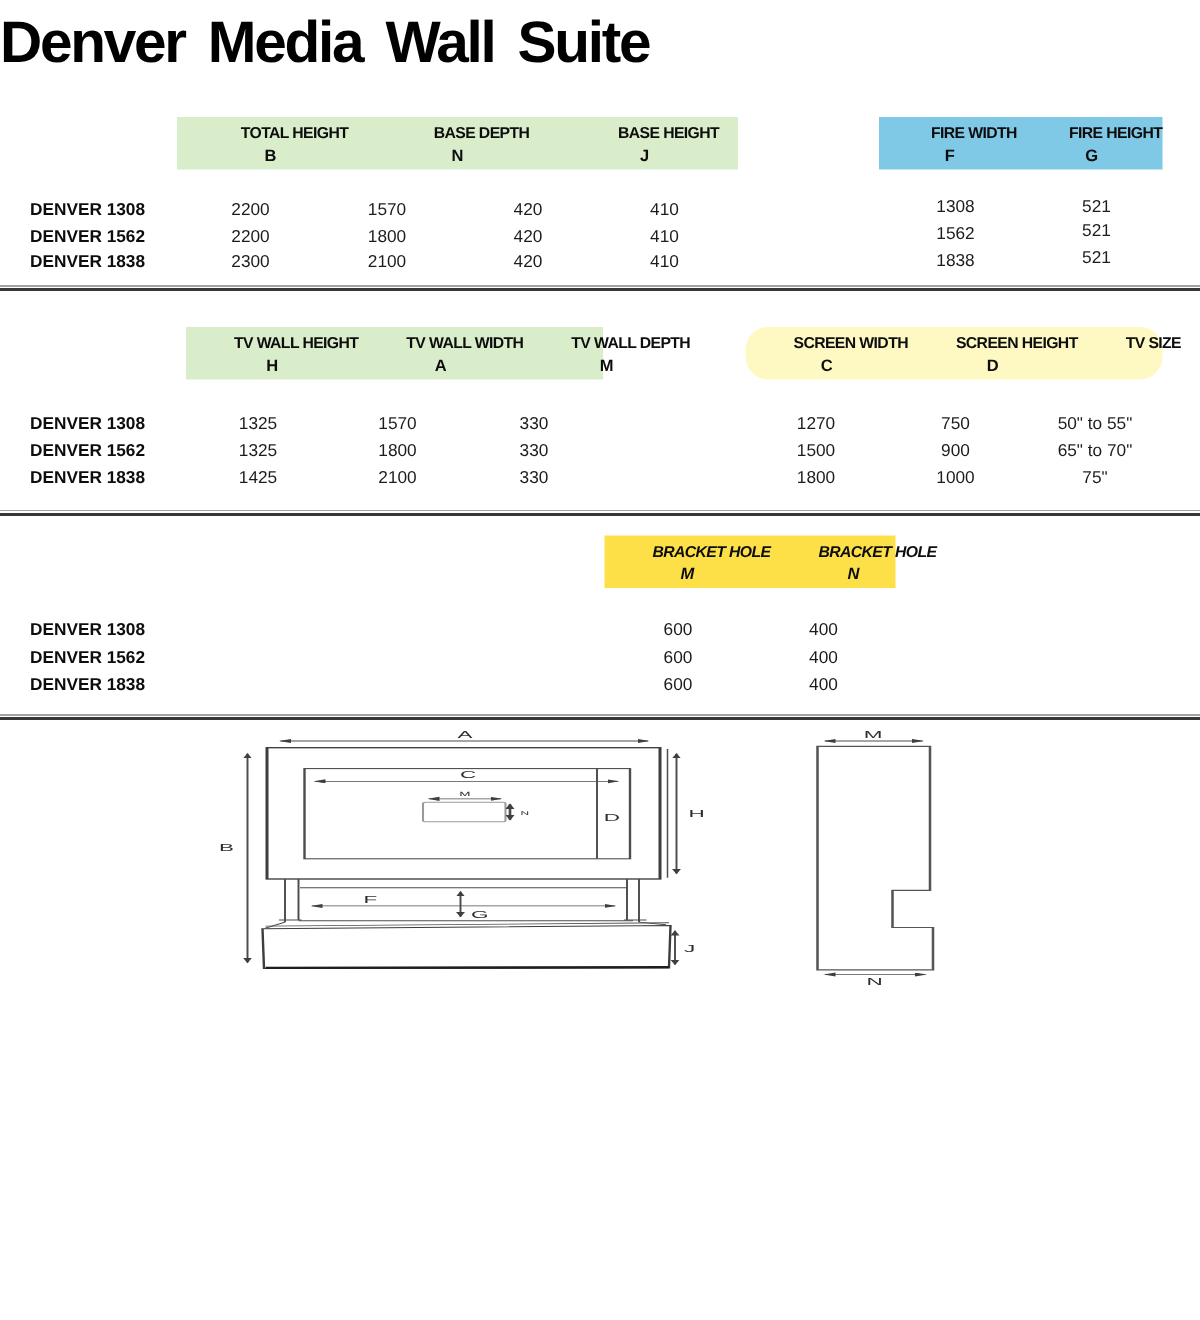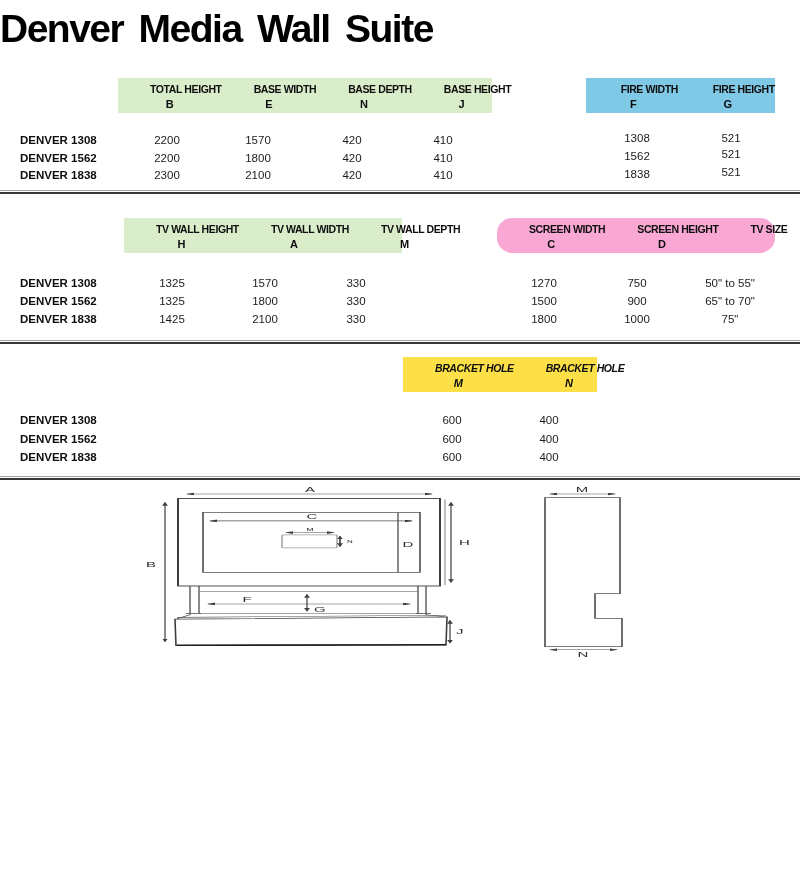--- a/index.html
+++ b/index.html
@@ -8,21 +8,21 @@
     position:relative; width:800px; height:880px; background:#fff;
     font-family:"Liberation Sans", sans-serif; color:#111; overflow:hidden;
   }
   .title {
     position:absolute; top:7px; left:0; width:100%; text-align:left;
     font-size:39px; font-weight:800; letter-spacing:-1.5px; word-spacing:6px; color:#000;
   }
   .band { position:absolute; height:35px; display:flex; }
   .band.green   { background:#d9edcb; }
   .band.blue    { background:#7fc8e6; }
-  .band.magenta { background:#f9a8d4;border-radius:15px; }
+  .band.magenta { background:#fef9c3;border-radius:15px; }
   .band.pink    { background:#fde047;font-style:italic; }
   .hcell { flex:1; text-align:center; padding-top:5px; }
   .hlabel { display:block; font-size:10.5px; font-weight:700; letter-spacing:-0.4px; color:#0d0d0d; white-space:nowrap;padding-left:32px; }
   .hletter { display:block; font-size:11px; font-weight:700; margin-top:3px; color:#0d0d0d; }
   .rlabel { position:absolute; font-size:11.5px; font-weight:700; white-space:nowrap; color:#0d0d0d; }
   .val { position:absolute; width:70px; text-align:center; font-size:11.5px; color:#1c1c1c; white-space:nowrap; }
   .val.wide { width:84px; }
   .divider {
     position:absolute; left:0; width:800px; height:4px;
     background:linear-gradient(#a2a2a2 1px, #ffffff 1px, #ffffff 2px, #383838 2px);
@@ -35,24 +35,20 @@
 <div class="page">
 
   <div class="title">Denver Media Wall Suite</div>
 
   <div class="band green" style="left:118px; top:78px; width:374px;">
     <div class="hcell">
       <span class="hlabel">TOTAL HEIGHT</span>
       <span class="hletter">B</span>
     </div>
     <div class="hcell">
-      <span class="hlabel">BASE WIDTH</span>
-      <span class="hletter">E</span>
-    </div>
-    <div class="hcell">
       <span class="hlabel">BASE DEPTH</span>
       <span class="hletter">N</span>
     </div>
     <div class="hcell">
       <span class="hlabel">BASE HEIGHT</span>
       <span class="hletter">J</span>
     </div>
   </div>
 
   <div class="band blue" style="left:586px; top:78px; width:189px;">

